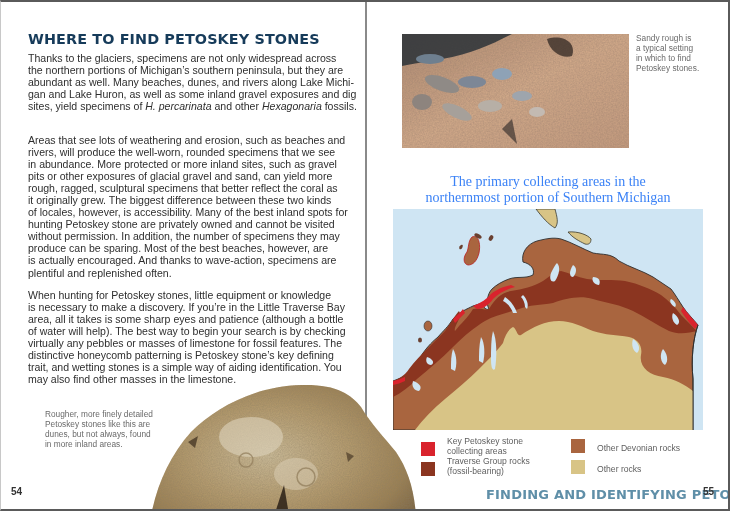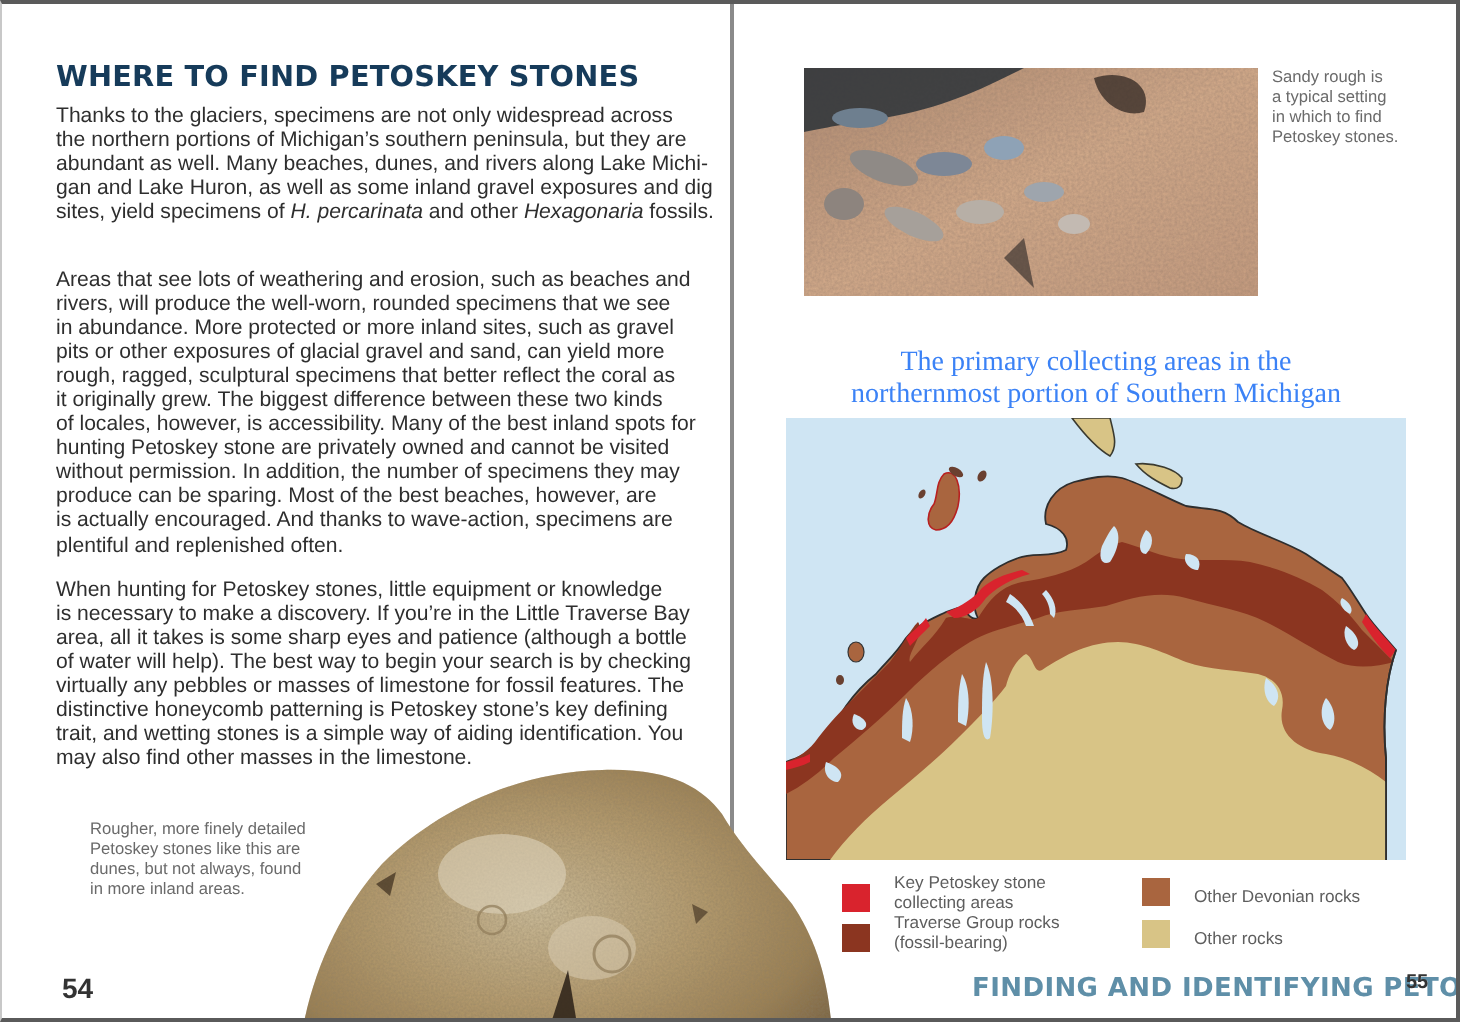--- a/index.html
+++ b/index.html
@@ -38,22 +38,22 @@
   .p2 { top: 132px; }
   .p3 { top: 287px; }
 
   .caption-left {
     position: absolute; left: 44px; top: 408px; width: 120px;
     font-size: 8.3px; line-height: 9.9px; color: #6a6a6a;
   }
   .caption-left .ln { display: block; white-space: nowrap; }
 
   .page-num-left {
-    position: absolute; left: 30px; top: 484px;
-    font-size: 14px; font-weight: bold; color: #333;
+    position: absolute; left: 10px; top: 484px;
+    font-size: 10px; font-weight: bold; color: #333;
   }
 
   .stone {
     position: absolute; left: 145px; top: 380px; width: 272px; height: 160px;
     z-index: 4;
   }
 
   
   .photo {
     position: absolute; left: 401px; top: 32px; width: 227px; height: 114px;

